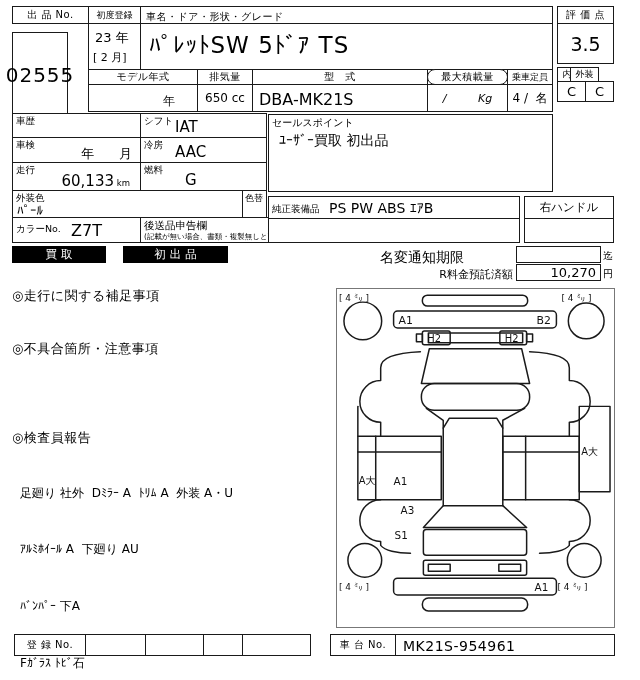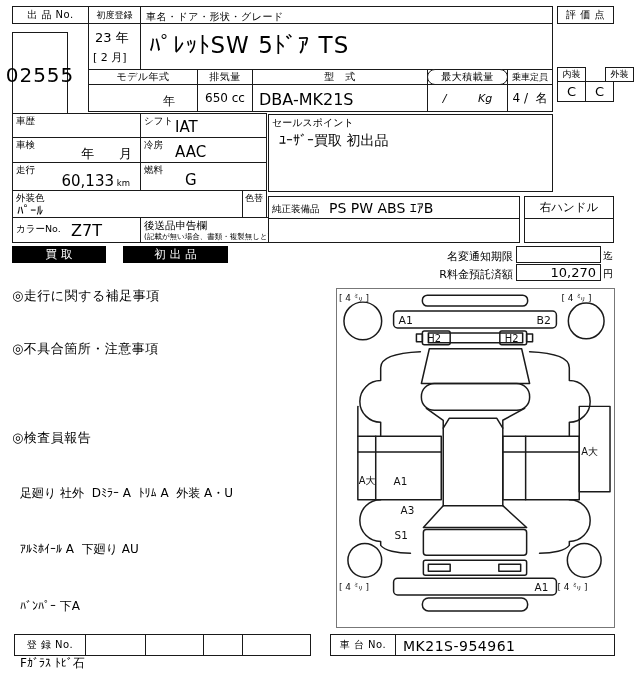--- a/index.html
+++ b/index.html
@@ -40,24 +40,27 @@
   <div class="b" style="left:140px;top:6px;width:413px;height:18px;">
     <span class="t lbl" style="left:5px;top:3px;">車名・ドア・形状・グレード</span>
   </div>
   <div class="b" style="left:140px;top:23px;width:413px;height:47px;">
     <span class="t" style="left:8px;top:8px;font-size:23px;letter-spacing:1px;">ﾊﾟﾚｯﾄSW 5ﾄﾞｱ TS</span>
   </div>
 
   <div class="b c" style="left:557px;top:6px;width:57px;height:18px;">
     <span class="lbl">評 価 点</span>
   </div>
+  <div class="b c" style="left:557px;top:23px;width:57px;height:41px;font-size:19px;">
+    <span>3.5</span>
+  </div>
   <div class="b c" style="left:557px;top:67px;width:29px;height:15px;">
     <span style="font-size:9px;">内装</span>
   </div>
-  <div class="b c" style="left:605px;top:67px;width:29px;height:15px;">
+  <div class="b c" style="left:570px;top:67px;width:29px;height:15px;">
     <span style="font-size:9px;">外装</span>
   </div>
   <div class="b c" style="left:557px;top:81px;width:29px;height:21px;font-size:13px;">
     <span>C</span>
   </div>
   <div class="b c" style="left:585px;top:81px;width:29px;height:21px;font-size:13px;">
     <span>C</span>
   </div>
 
   <div class="b c" style="left:88px;top:69px;width:110px;height:16px;">
@@ -150,21 +153,21 @@
   </div>
   <div class="b" style="left:524px;top:218px;width:90px;height:25px;"></div>
 
   <div class="badge" style="left:12px;top:246px;width:94px;height:17px;">
     <span>買取</span>
   </div>
   <div class="badge" style="left:123px;top:246px;width:105px;height:17px;">
     <span>初出品</span>
   </div>
 
-  <div class="t" style="left:380px;top:249px;width:133px;text-align:right;font-size:11px;">名変通知期限</div>
+  <div class="t" style="left:380px;top:249px;width:133px;font-size:14px;">名変通知期限</div>
   <div class="b" style="left:516px;top:246px;width:85px;height:17px;"></div>
   <div class="t" style="left:603px;top:249px;font-size:10px;">迄</div>
 
   <div class="t" style="left:380px;top:267px;width:133px;text-align:right;font-size:11px;">R料金預託済額</div>
   <div class="b" style="left:516px;top:264px;width:85px;height:17px;text-align:right;font-size:13px;line-height:15px;padding-right:4px;">
     <span>10,270</span>
   </div>
   <div class="t" style="left:603px;top:267px;font-size:10px;">円</div>
 
   <div class="t sec-h" style="left:12px;top:287px;">◎走行に関する補足事項</div>

